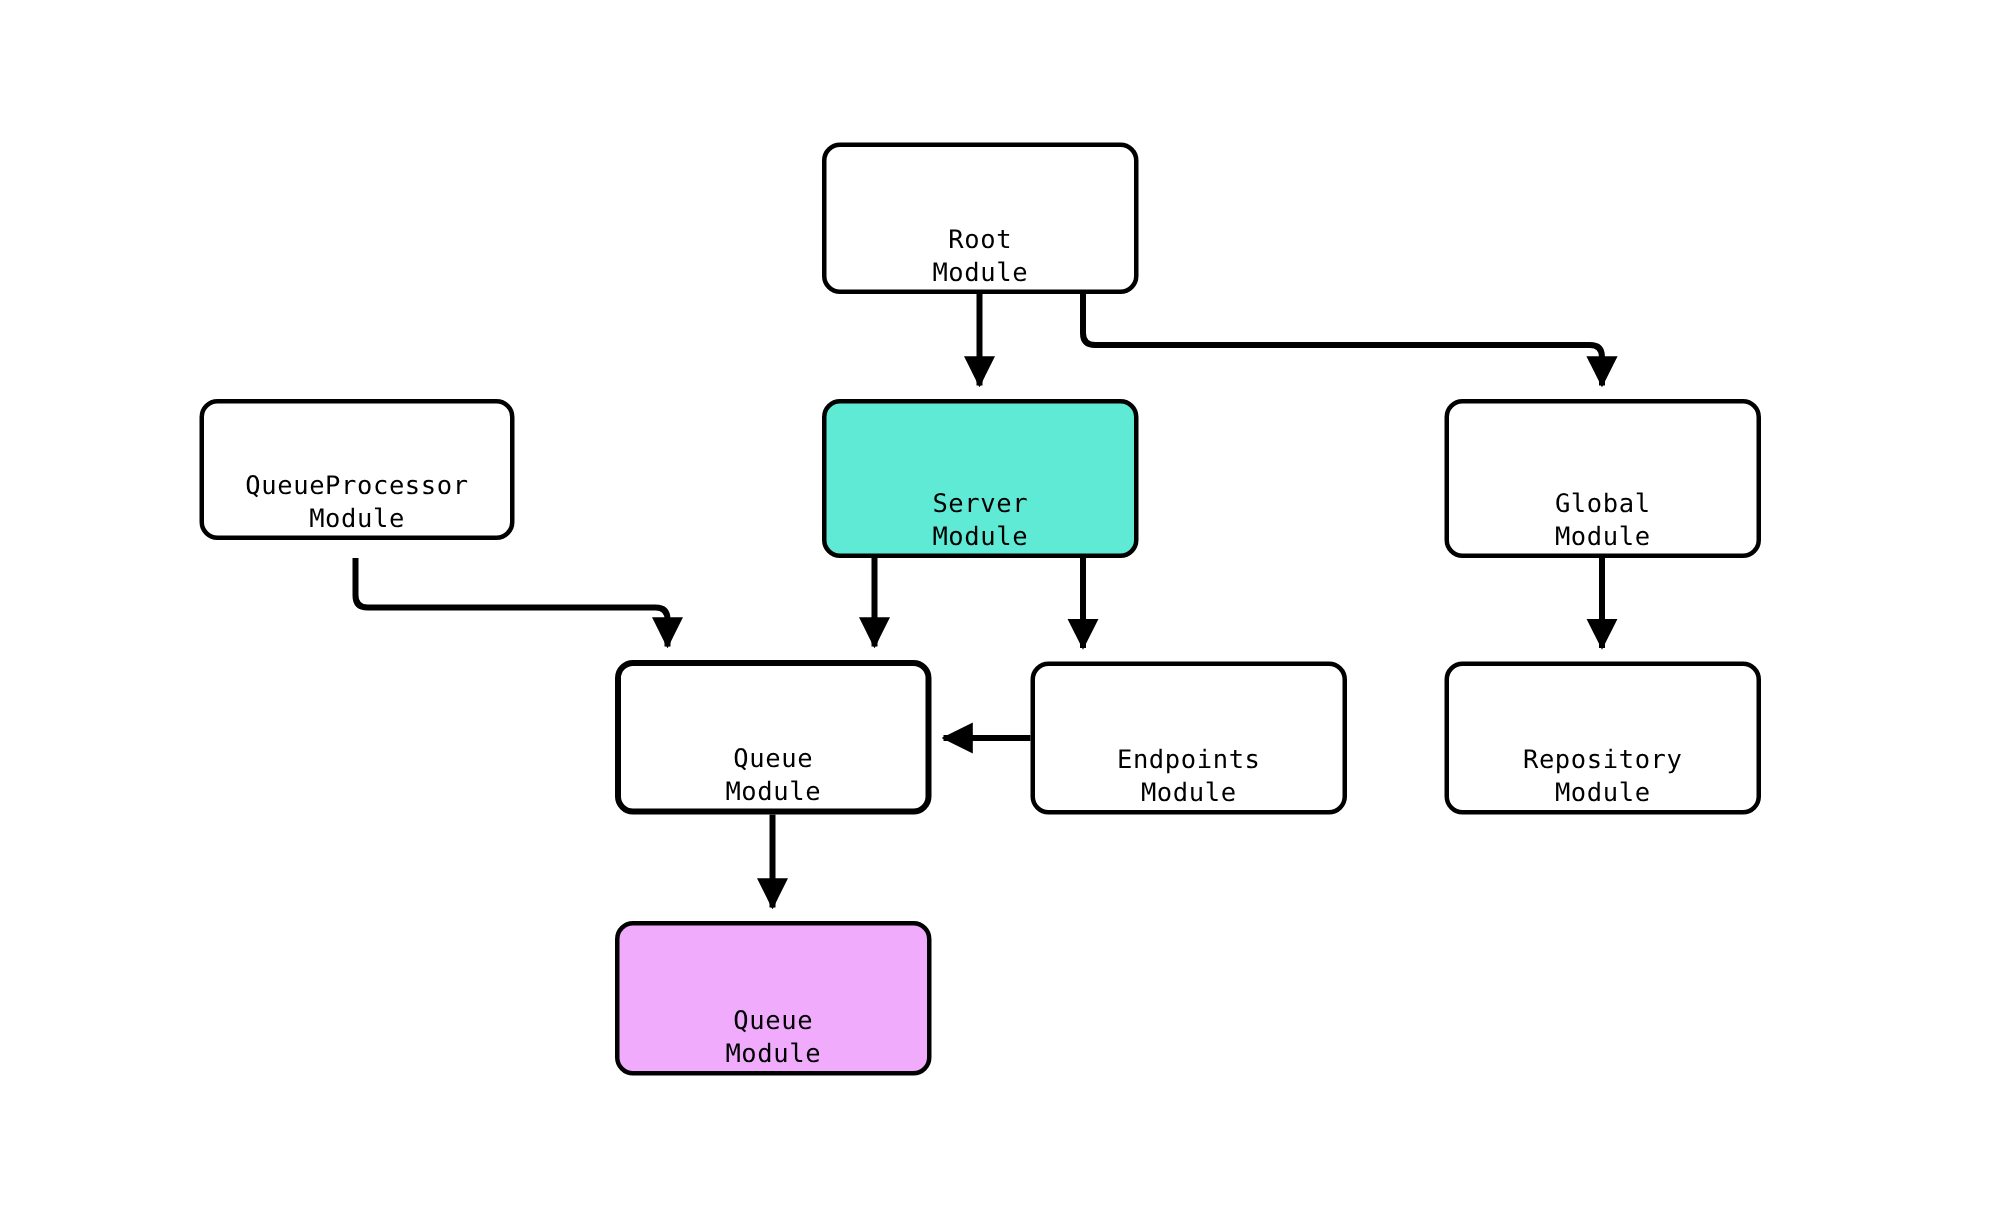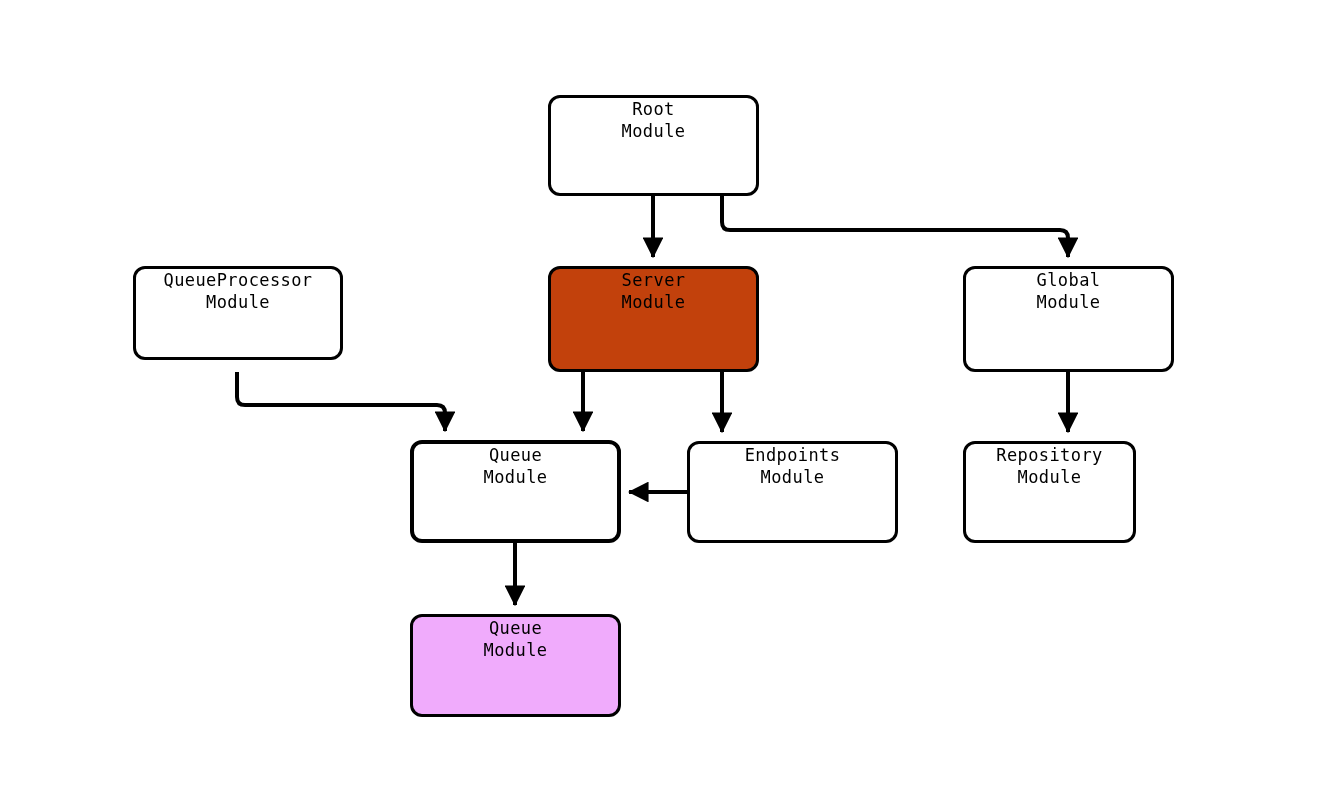--- a/index.html
+++ b/index.html
@@ -28,21 +28,21 @@
   }
   .node {
     position: absolute;
     box-sizing: border-box;
     background: #ffffff;
     border: 3px solid #000000;
     border-radius: 12px;
     display: flex;
     flex-direction: column;
     align-items: center;
-    justify-content: flex-start;
+    justify-content: flex-end;
     z-index: 2;
   }
   .node.emphasis {
     border-width: 4px;
   }
   .node-label {
     font-family: "DejaVu Sans Mono", "Liberation Mono", monospace;
     font-size: 17px;
     line-height: 22px;
     color: #000000;
@@ -84,41 +84,41 @@
   <div class="node" id="node-root" style="left: 548px; top: 95px; width: 211px; height: 101px; border-color: rgb(0, 0, 0); background: rgb(255, 255, 255);">
     <div class="node-label">Root</div>
     <div class="node-label">Module</div>
   </div>
 
   <div class="node" id="node-queueprocessor" style="left: 133px; top: 266px; width: 210px; height: 94px; border-color: rgb(0, 0, 0); background: rgb(255, 255, 255);">
     <div class="node-label">QueueProcessor</div>
     <div class="node-label">Module</div>
   </div>
 
-  <div class="node" id="node-server" style="left: 548px; top: 266px; width: 211px; height: 106px; border-color: rgb(0, 0, 0); background: #c2410c;">
+  <div class="node" id="node-server" style="left: 548px; top: 266px; width: 211px; height: 106px; border-color: rgb(0, 0, 0); background: #5eead4;">
     <div class="node-label">Server</div>
     <div class="node-label">Module</div>
   </div>
 
   <div class="node" id="node-global" style="left: 963px; top: 266px; width: 211px; height: 106px; border-color: rgb(0, 0, 0); background: rgb(255, 255, 255);">
     <div class="node-label">Global</div>
     <div class="node-label">Module</div>
   </div>
 
   <div class="node emphasis" id="node-core" style="left: 410px; top: 440px; width: 211px; height: 103px; border-color: rgb(0, 0, 0); background: rgb(255, 255, 255);">
     <div class="node-label">Queue</div>
     <div class="node-label">Module</div>
   </div>
 
   <div class="node" id="node-endpoints" style="left: 687px; top: 441px; width: 211px; height: 102px; border-color: rgb(0, 0, 0); background: rgb(255, 255, 255);">
     <div class="node-label">Endpoints</div>
     <div class="node-label">Module</div>
   </div>
 
-  <div class="node" id="node-repository" style="left: 963px; top: 441px; width: 173px; height: 102px; border-color: rgb(0, 0, 0); background: rgb(255, 255, 255);">
+  <div class="node" id="node-repository" style="left: 963px; top: 441px; width: 211px; height: 102px; border-color: rgb(0, 0, 0); background: rgb(255, 255, 255);">
     <div class="node-label">Repository</div>
     <div class="node-label">Module</div>
   </div>
 
   <div class="node" id="node-queue" style="left: 410px; top: 614px; width: 211px; height: 103px; border-color: rgb(0, 0, 0); background: #f0abfc;">
     <div class="node-label">Queue</div>
     <div class="node-label">Module</div>
   </div>
 
 </div>

